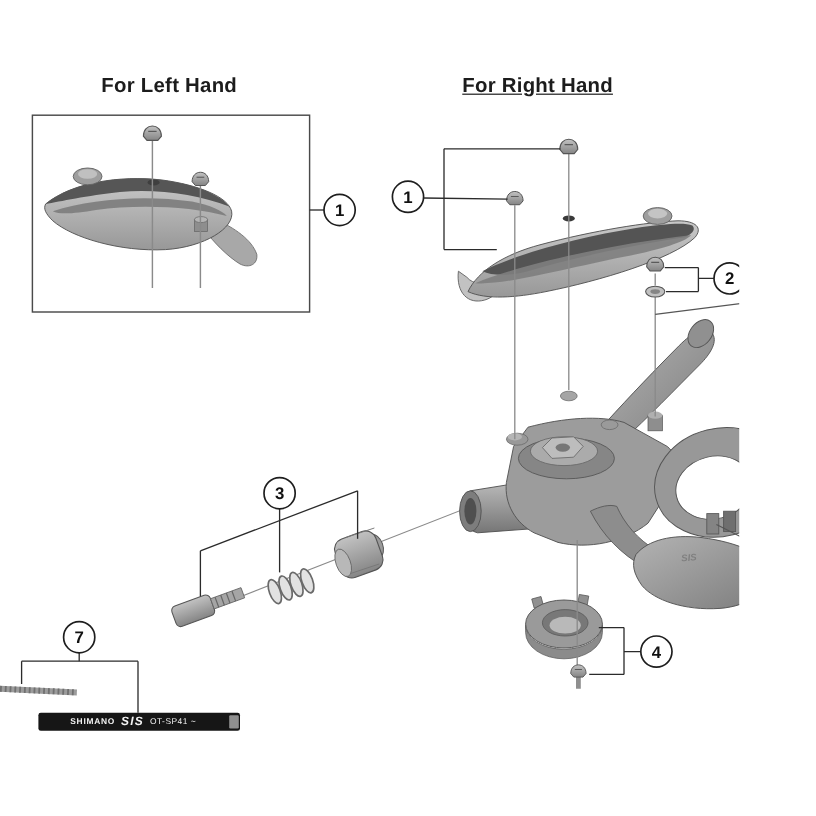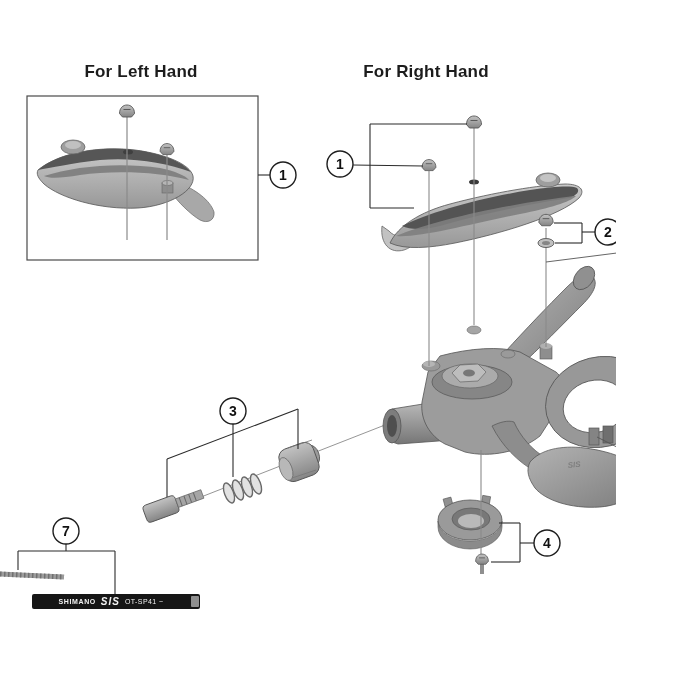--- a/index.html
+++ b/index.html
@@ -5,21 +5,21 @@
   html,body{margin:0;padding:0;background:#ffffff;}
   .stage{
     position:relative;width:616px;height:680px;background:#ffffff;
     font-family:"Liberation Sans", sans-serif;overflow:hidden;
   }
   .title{
     position:absolute;font-weight:bold;font-size:17px;color:#1c1c1c;
     width:180px;text-align:center;letter-spacing:.2px;
   }
   .title.left{left:51px;top:62px;}
-  .title.right{left:336px;top:62px;}
+  .title.right{left:358px;top:62px;text-decoration:underline;}
   svg.canvas{position:absolute;left:0;top:0;}
   .callout-num{font:bold 14px "Liberation Sans", sans-serif;fill:#111;}
   .casing{
     position:absolute;left:32px;top:594px;width:168px;height:15px;
     background:#161616;border-radius:2px;color:#f2f2f2;
     display:flex;align-items:center;justify-content:center;gap:5px;
     box-sizing:border-box;padding-right:10px;
   }
   .casing::after{
     content:"";position:absolute;right:1px;top:2px;width:8px;height:11px;

